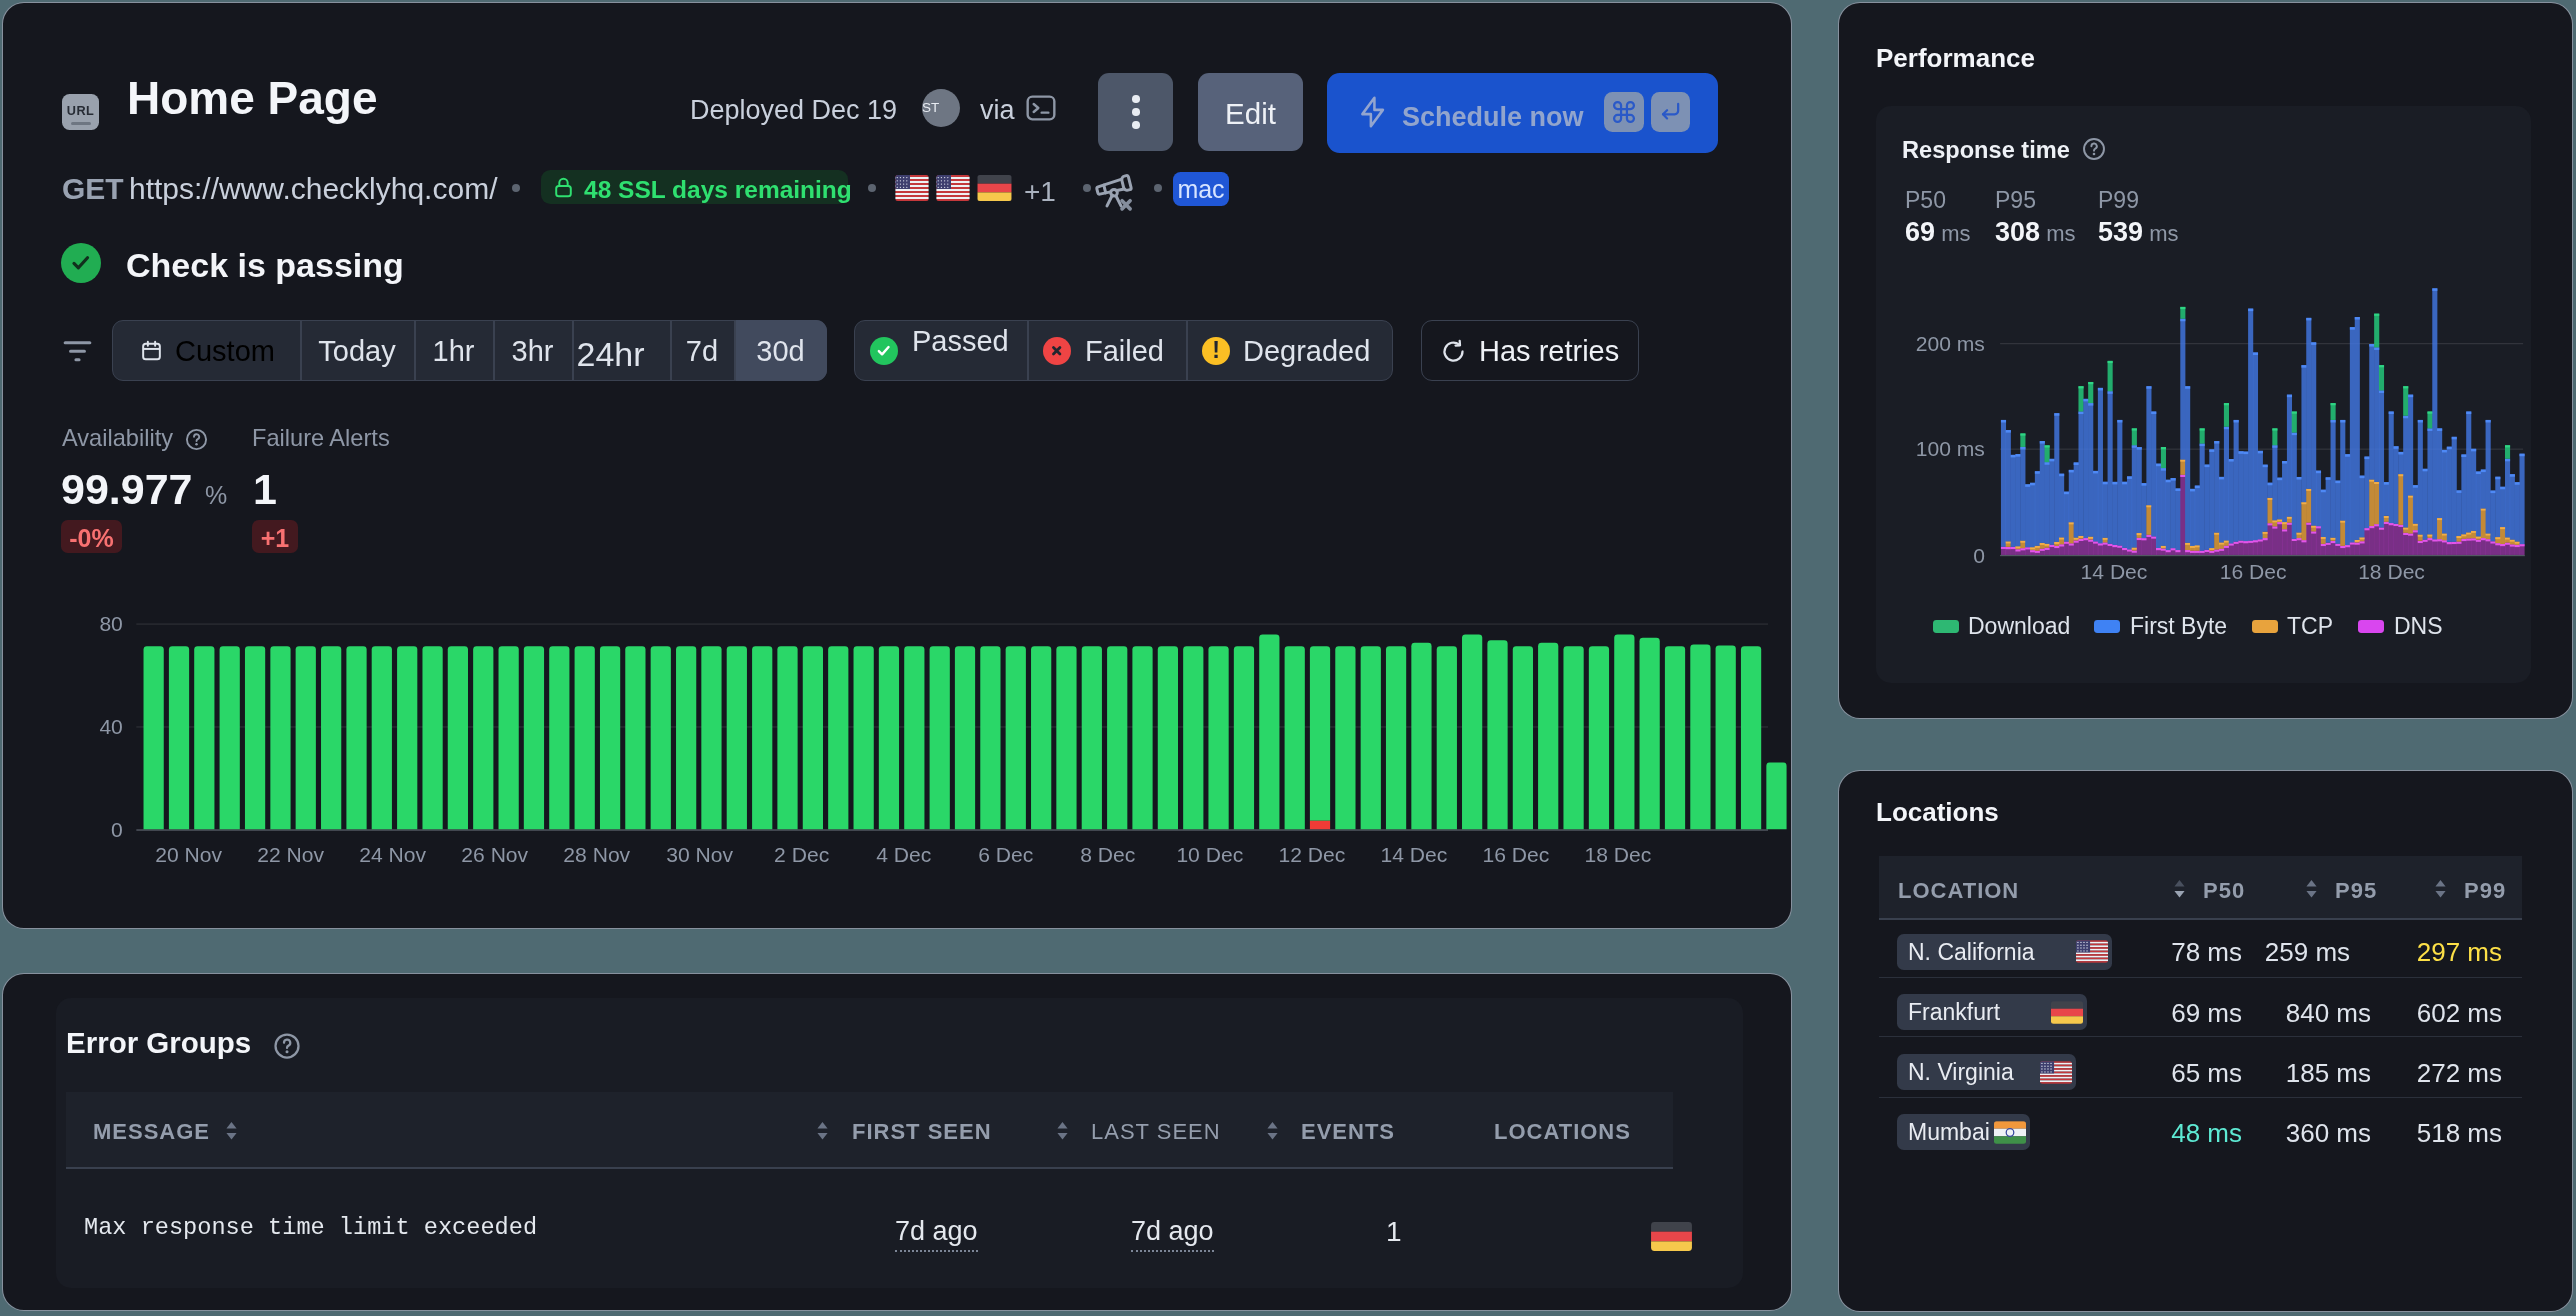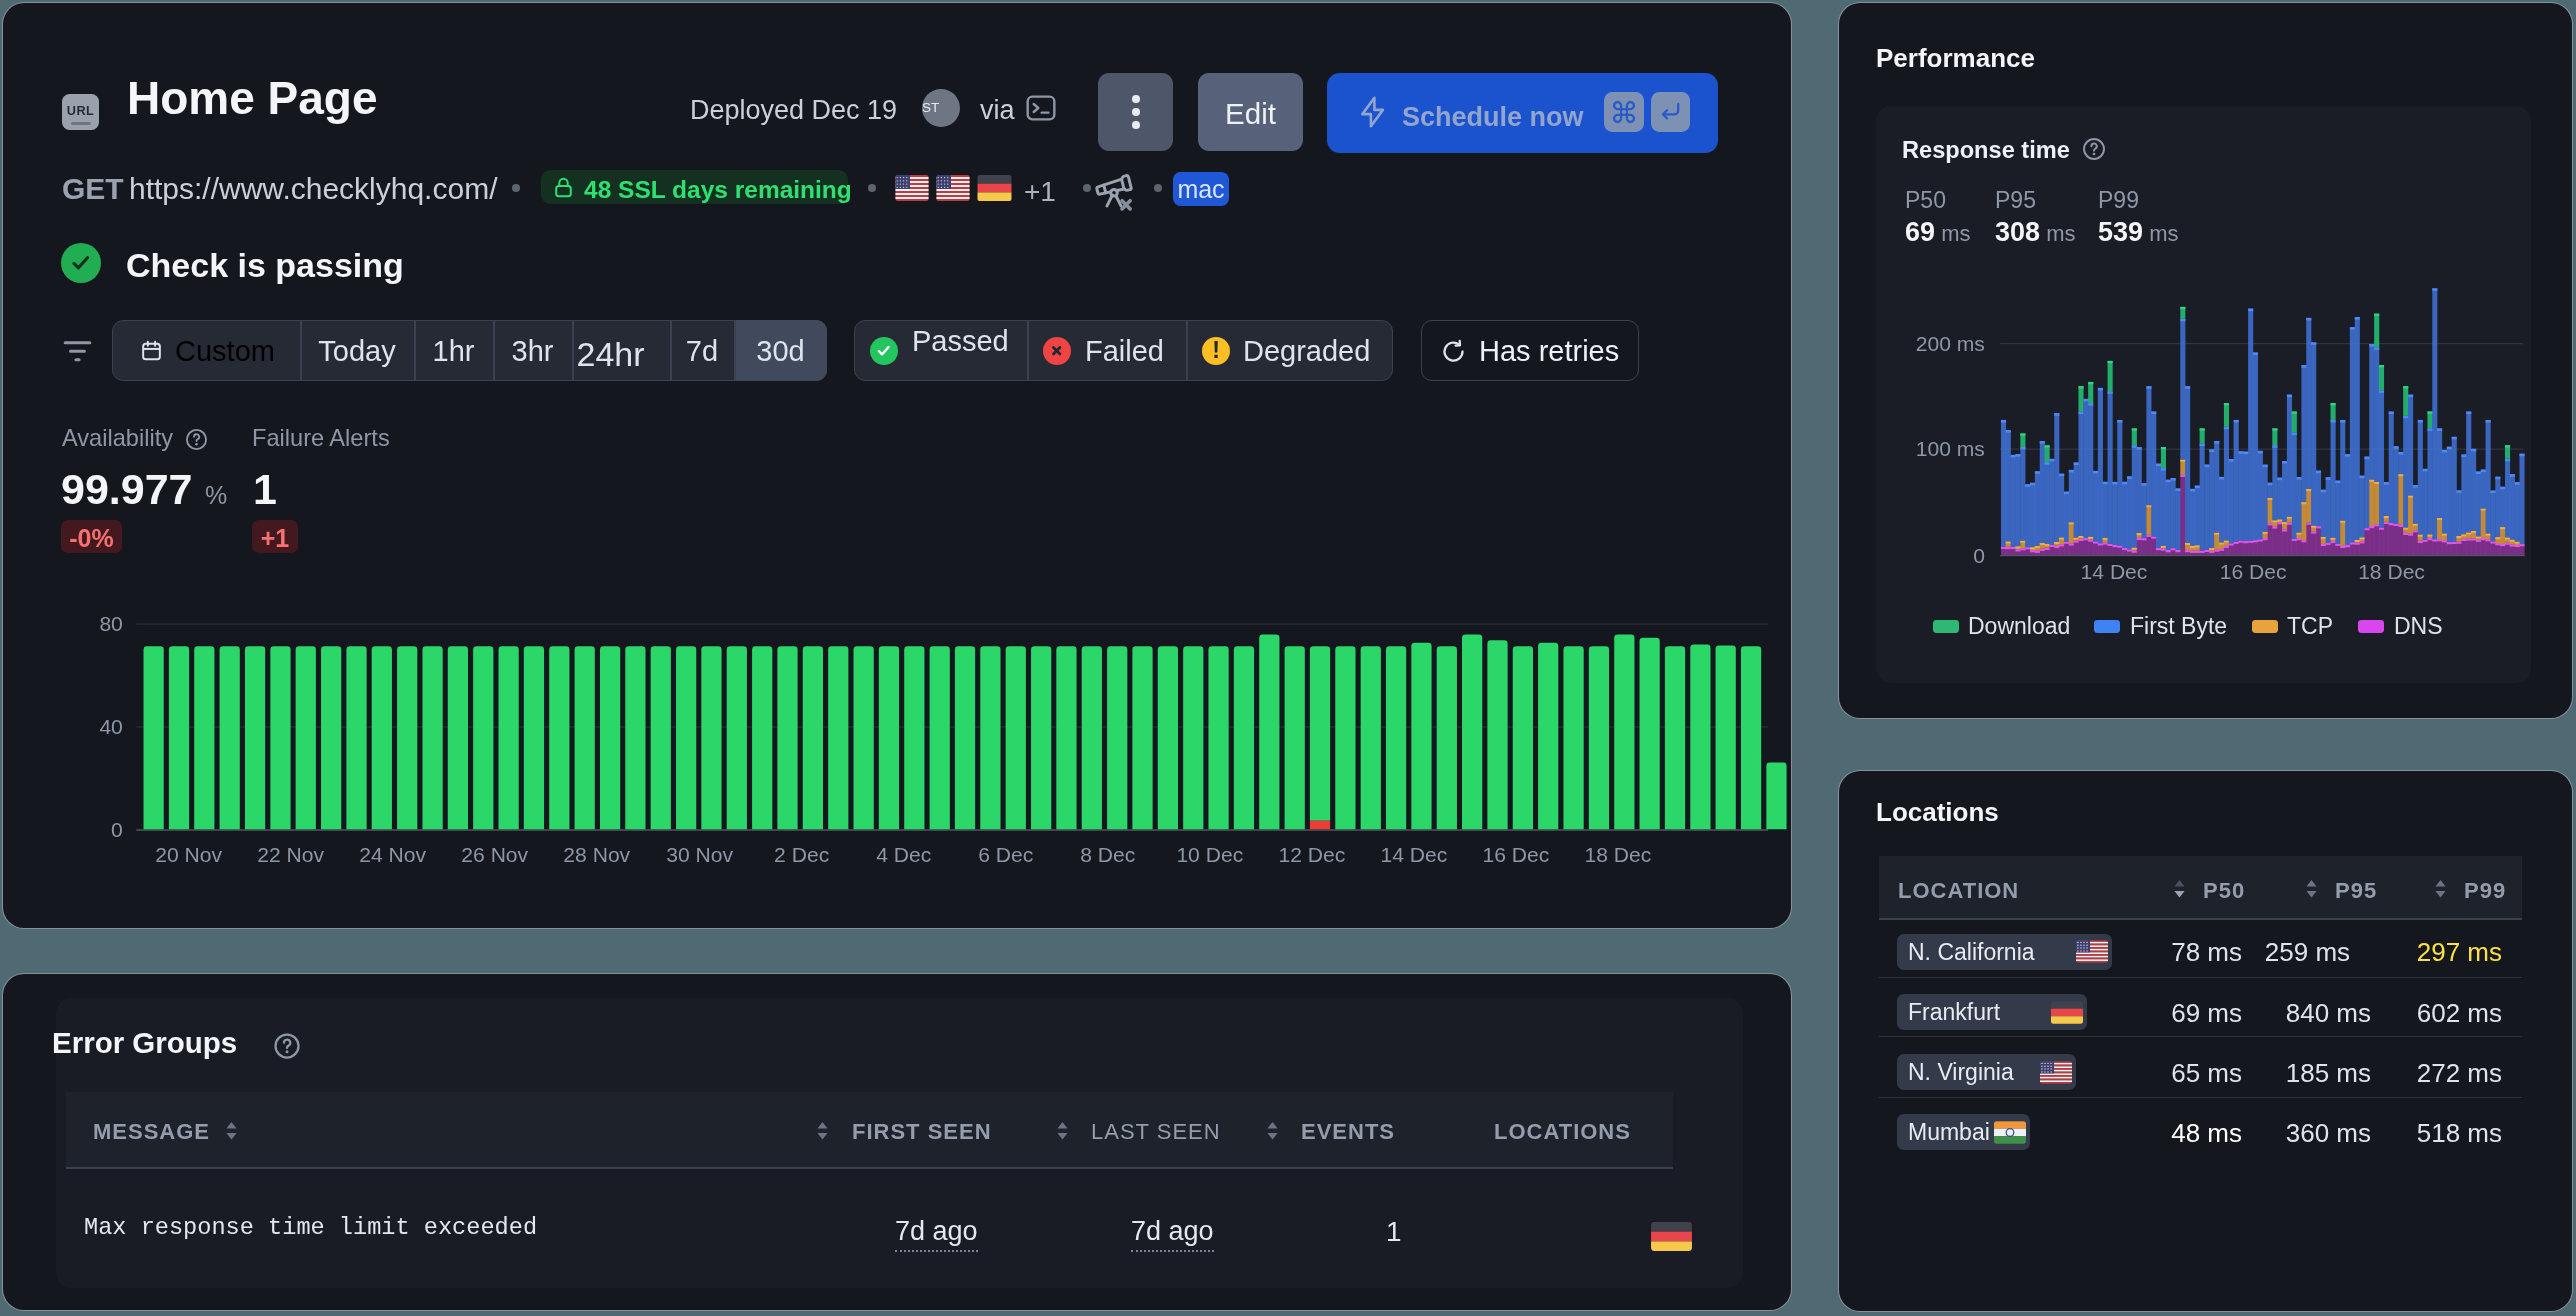--- a/index.html
+++ b/index.html
@@ -315,21 +315,21 @@
       <text x="889" y="312" text-anchor="middle" font-size="25" fill="#8e97a6">2 Dec</text>
       <text x="1010" y="312" text-anchor="middle" font-size="25" fill="#8e97a6">4 Dec</text>
       <text x="1131" y="312" text-anchor="middle" font-size="25" fill="#8e97a6">6 Dec</text>
       <text x="1252" y="312" text-anchor="middle" font-size="25" fill="#8e97a6">8 Dec</text>
       <text x="1373" y="312" text-anchor="middle" font-size="25" fill="#8e97a6">10 Dec</text>
       <text x="1494" y="312" text-anchor="middle" font-size="25" fill="#8e97a6">12 Dec</text>
       <text x="1615" y="312" text-anchor="middle" font-size="25" fill="#8e97a6">14 Dec</text>
       <text x="1736" y="312" text-anchor="middle" font-size="25" fill="#8e97a6">16 Dec</text>
       <text x="1857" y="312" text-anchor="middle" font-size="25" fill="#8e97a6">18 Dec</text>
     </svg>
-<div class="t" style="left:52px;top:1026px;font-size:29.5px;font-weight:700;color:#f3f5f9">Error Groups</div>
+<div class="t" style="left:66px;top:1026px;font-size:29.5px;font-weight:700;color:#f3f5f9">Error Groups</div>
 <svg style="position:absolute;left:272px;top:1031px" width="30" height="30" viewBox="0 0 24 24" fill="none">
       <circle cx="12" cy="12" r="9.2" stroke="#8e97a6" stroke-width="1.8"></circle>
       <path d="M9.6 9.4a2.5 2.5 0 1 1 3.6 2.3c-.8.4-1.2.9-1.2 1.8" stroke="#8e97a6" stroke-width="1.8" stroke-linecap="round"></path>
       <circle cx="12" cy="16.6" r="1.2" fill="#8e97a6"></circle>
     </svg>
 <div class="abs" style="left:66px;top:1092px;width:1607px;height:76px;background:#1e222b"></div>
 <div class="abs" style="left:66px;top:1167px;width:1607px;height:1.7px;background:#39404e"></div>
 <div class="t" style="left:93px;top:1119px;font-size:22px;font-weight:700;letter-spacing:1px;color:#949dac">MESSAGE</div>
 <svg style="position:absolute;left:223px;top:1121px" width="17" height="19.4" viewBox="0 0 18 21">
       <path d="M9 1l5.5 7h-11z" fill="#6b7486"></path>
@@ -1131,19 +1131,19 @@
           <rect width="38" height="27" rx="3"></rect>
         </clipPath>
       </defs>
       <g clip-path="url(#i23621328)">
         <rect width="38" height="9.0" fill="#f1983c"></rect>
         <rect y="9.0" width="38" height="9.0" fill="#eef1f4"></rect>
         <rect y="18.0" width="38" height="10.0" fill="#3f9048"></rect>
         <circle cx="19.0" cy="13.5" r="4.5" fill="none" stroke="#3a4b9e" stroke-width="1.5"></circle>
       </g>
     </svg>
-<div class="t" style="left:2115px;top:1118px;width:127px;text-align:right;font-size:26px;color:#ffffff">48 ms</div>
+<div class="t" style="left:2115px;top:1118px;width:127px;text-align:right;font-size:26px;color:#5eead4">48 ms</div>
 <div class="t" style="left:2244px;top:1118px;width:127px;text-align:right;font-size:26px;color:#dfe4ec">360 ms</div>
 <div class="t" style="left:2375px;top:1118px;width:127px;text-align:right;font-size:26px;color:#dfe4ec">518 ms</div>
 <div class="abs" style="left:1879px;top:977px;width:643px;height:1.3px;background:#2b303b"></div>
 <div class="abs" style="left:1879px;top:1036px;width:643px;height:1.3px;background:#2b303b"></div>
 <div class="abs" style="left:1879px;top:1097px;width:643px;height:1.3px;background:#2b303b"></div>
 </div>
 
 </body></html>

